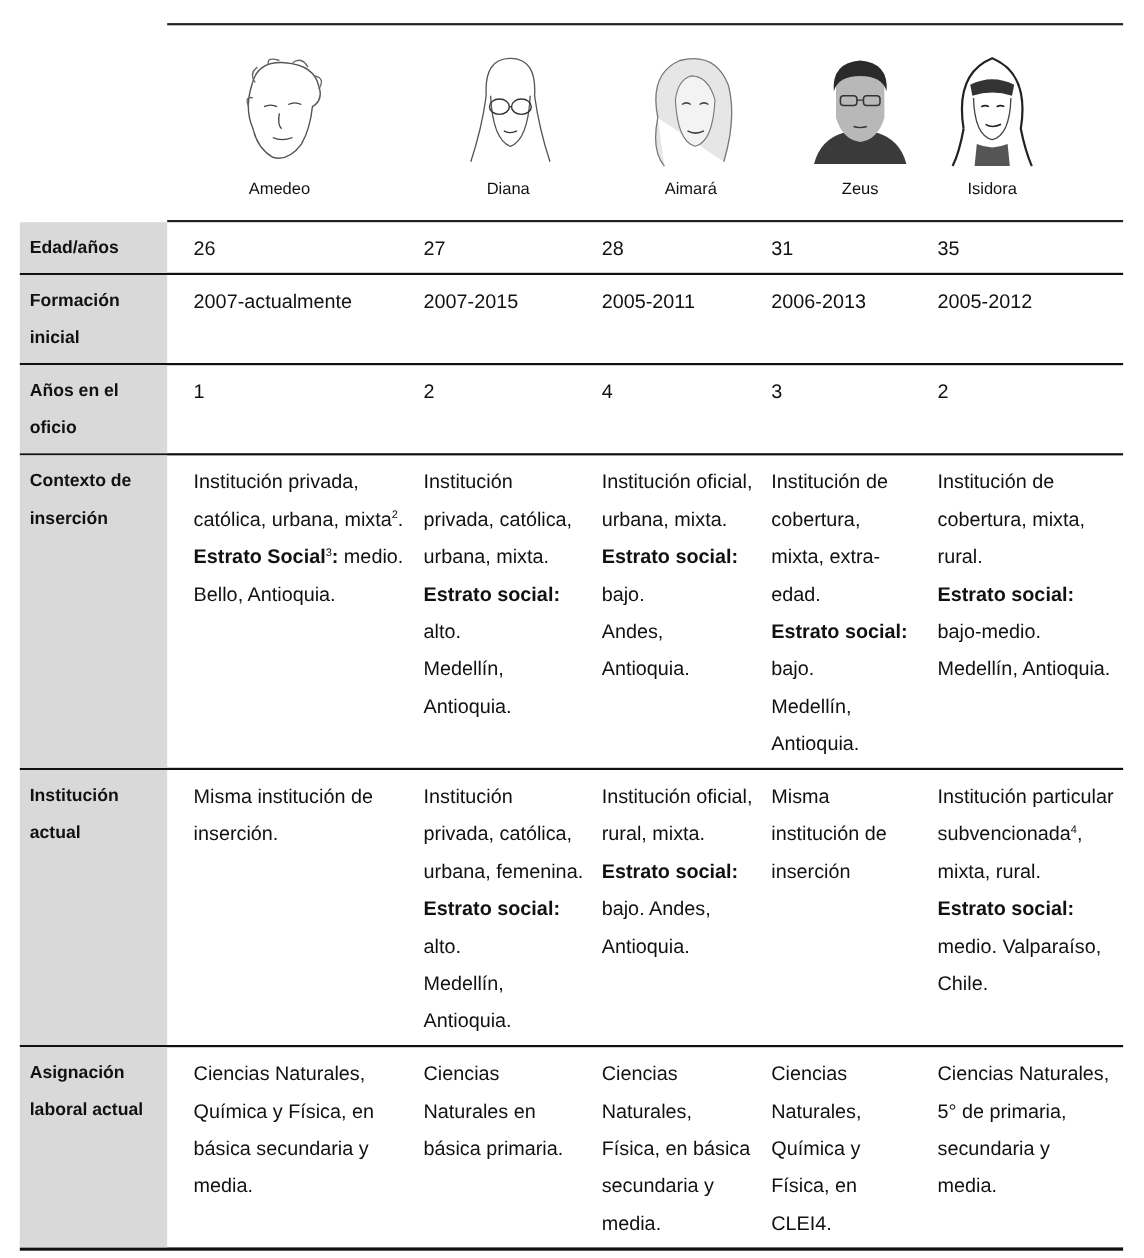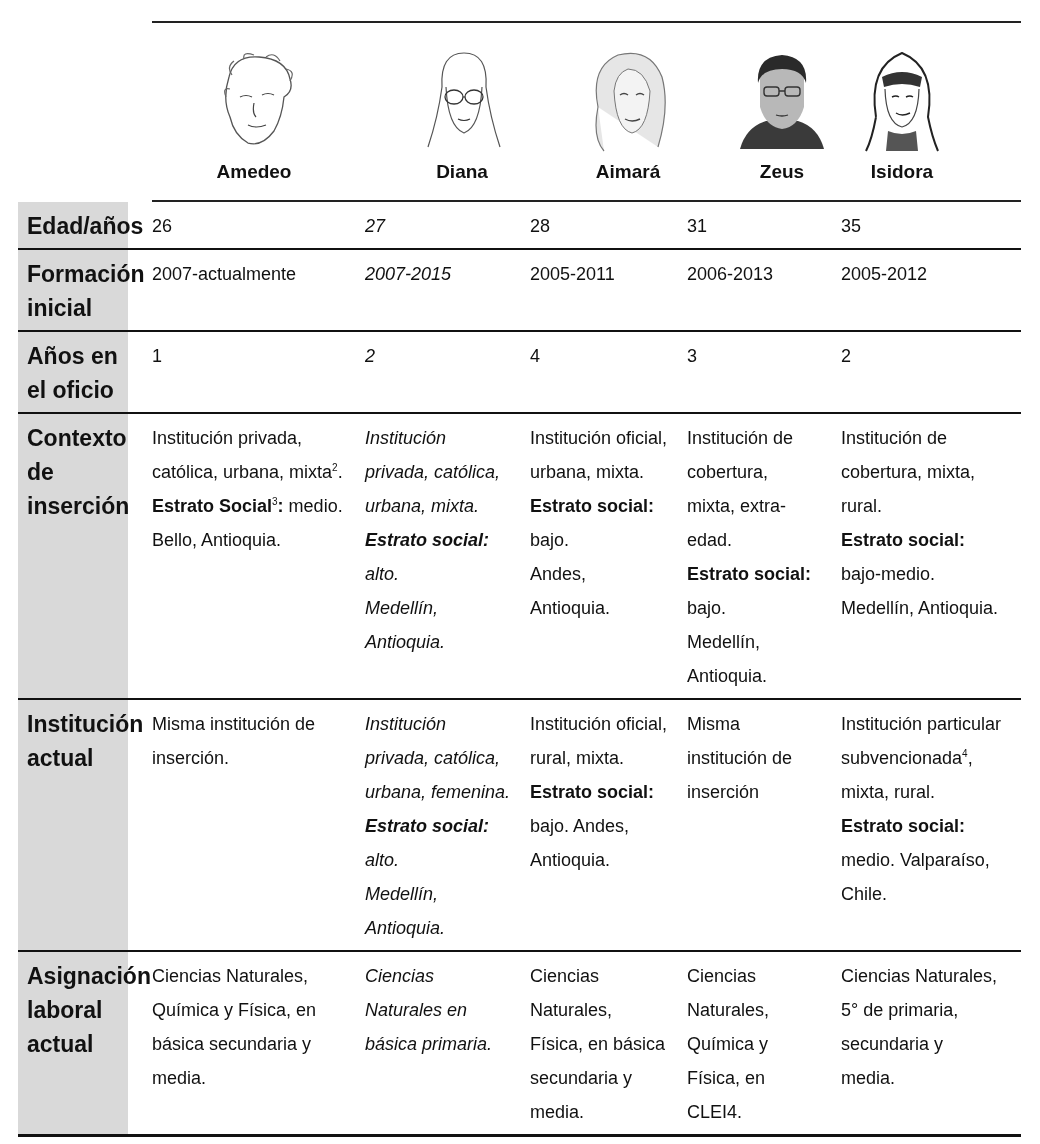--- a/index.html
+++ b/index.html
@@ -1,27 +1,27 @@
 <!DOCTYPE html>
 <html><head>
 <meta charset="utf-8">
 <style>
   html, body { margin: 0; padding: 0; background: #ffffff; }
   body { width: 1040px; height: 1144px; position: relative; overflow: hidden;
          font-family: "Liberation Sans", sans-serif; color: #111; }
   .table { position: absolute; left: 18px; top: 21px; width: 1003px; }
   .hdr { position: relative; height: 177px; margin-left: 134px; border-top: 2px solid #222; border-bottom: 2px solid #222; }
   .row { display: flex; border-bottom: 2px solid #111; }
-  .lbl { width: 110px; flex: none; background: #d9d9d9; box-sizing: border-box; padding: 7px 8px 0 9px;
-         font-weight: bold; font-size: 23px; line-height: 34px; }
+  .lbl { width: 134px; flex: none; background: #d9d9d9; box-sizing: border-box; padding: 7px 8px 0 9px;
+         font-weight: bold; font-size: 16px; line-height: 34px; }
   .cell { box-sizing: border-box; padding: 7px 4px 0 8px; font-size: 18px; line-height: 34px; }
-  .c1 { width: 213px; margin-left: 16px; } .c2 { width: 165px; font-style: italic; } .c3 { width: 157px; } .c4 { width: 154px; } .c5 { width: 180px; }
+  .c1 { width: 213px; margin-left: 16px; } .c2 { width: 165px; } .c3 { width: 157px; } .c4 { width: 154px; } .c5 { width: 180px; }
   .person { position: absolute; top: 0; width: 160px; text-align: center; }
   .portrait { display: block; margin: 24px auto 0; width: 100px; height: 106px; }
-  .pname { font-weight: bold; font-size: 19px; margin-top: 6px; line-height: 26px; }
+  .pname { font-weight: normal; font-size: 15px; margin-top: 6px; line-height: 26px; }
   b { font-weight: bold; }
   sup { font-size: 10px; vertical-align: super; line-height: 0; }
   .line { display: block; }
 </style>
 </head>
 <body>
 
 <div class="table">
 
   <div class="hdr">

